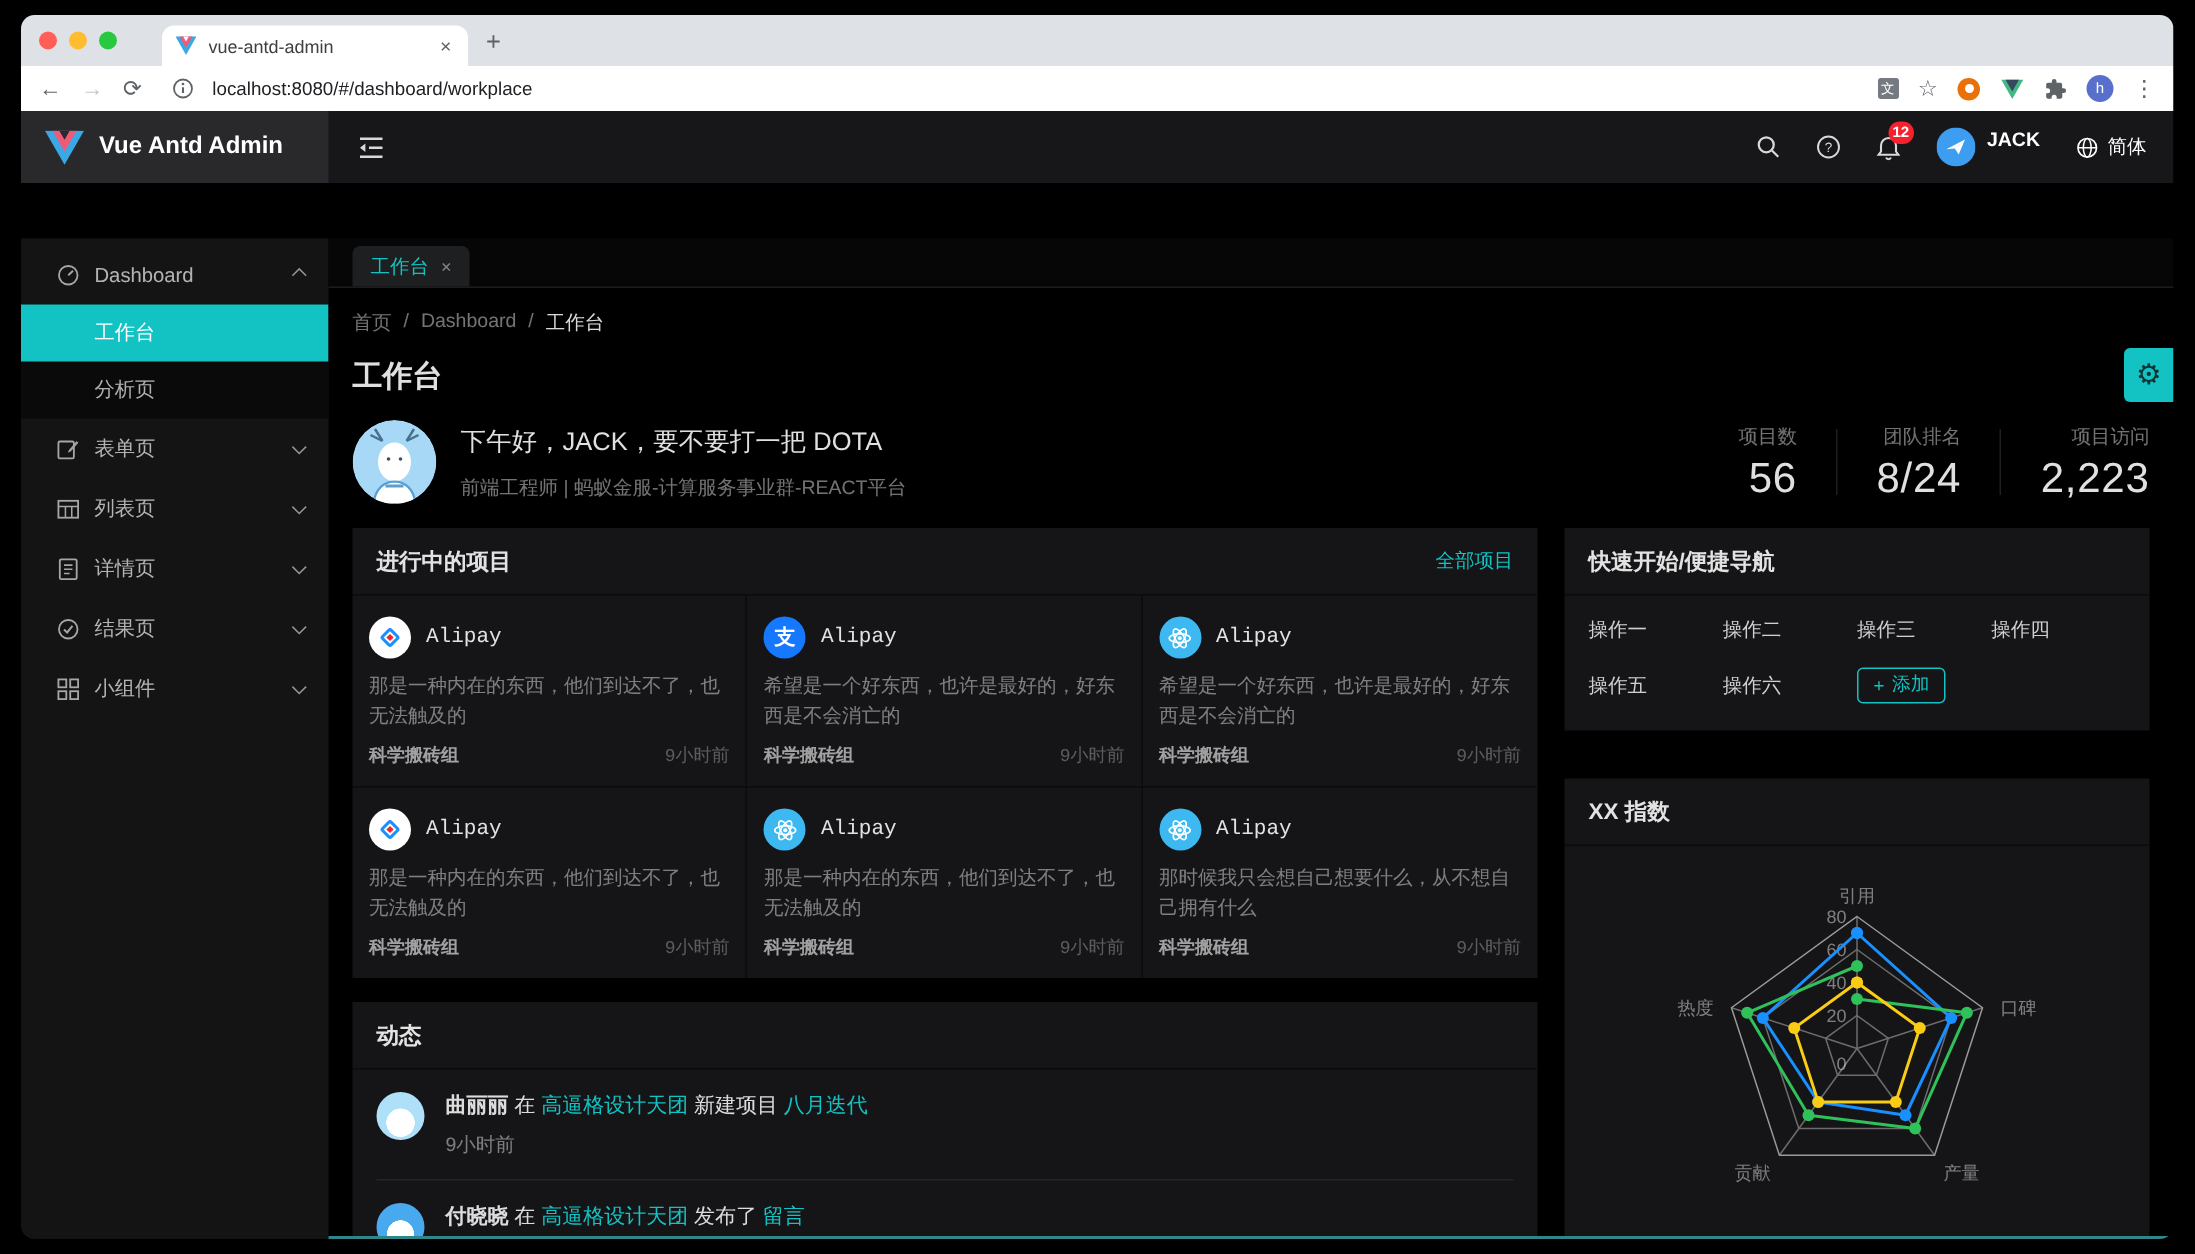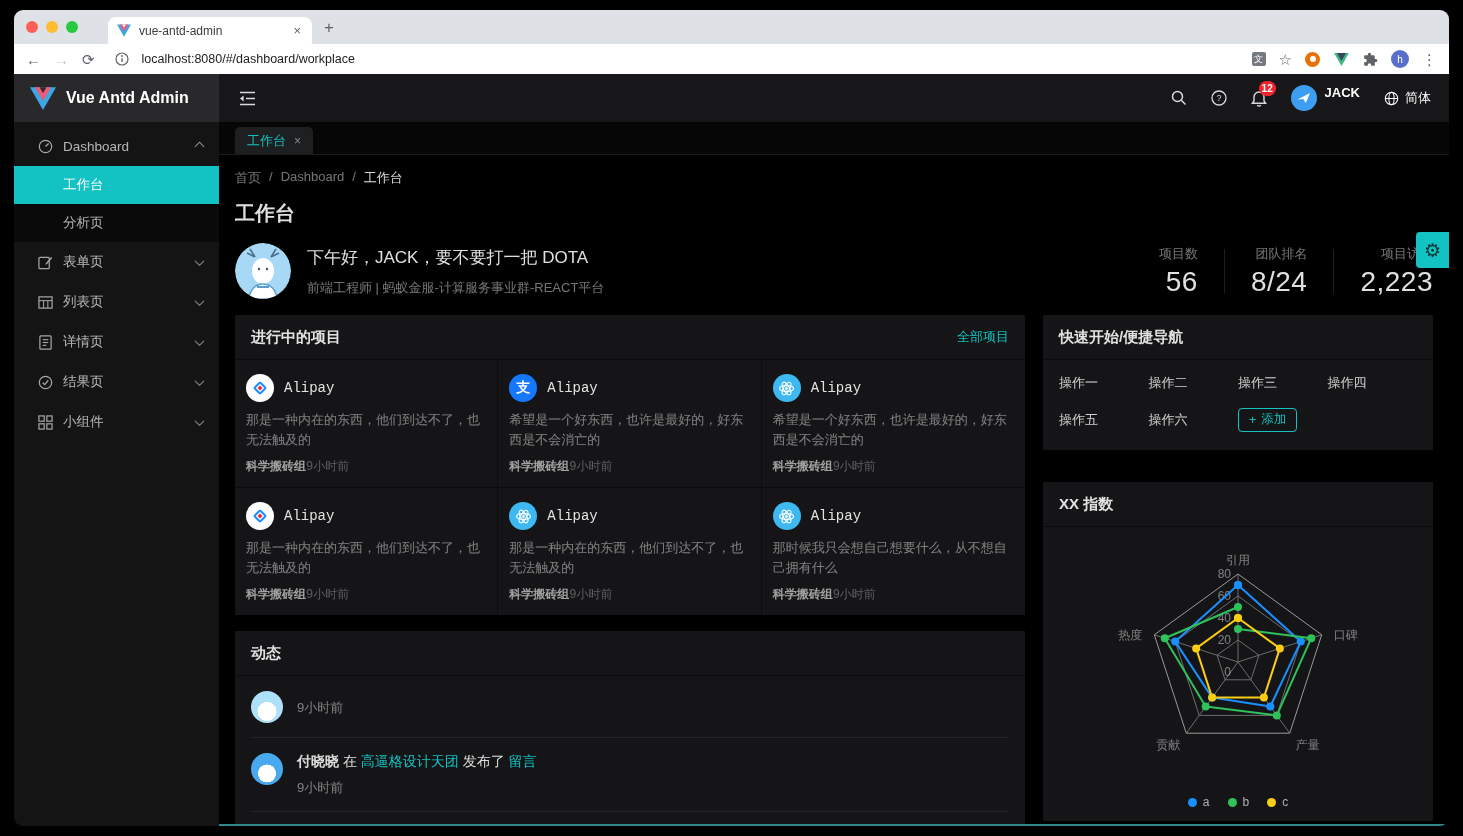--- a/index.html
+++ b/index.html
@@ -32,21 +32,21 @@
   .url-text { font-size:12.5px; color:#202124; }
   .tb-right { display:flex; align-items:center; gap:13px; }
   .ext-avatar { width:18px; height:18px; border-radius:50%; background:#5870cb; color:#fff;
     font-size:10px; display:flex; align-items:center; justify-content:center; }
   .tr-icon { width:16px; height:16px; display:flex; align-items:center; justify-content:center; }
   .translate-sq { width:14px; height:14px; border-radius:2px; background:#757a80; color:#fff;
     font-size:9px; display:flex; align-items:center; justify-content:center; }
   .ext-orange { width:15px; height:15px; border-radius:50%; background:#e8710a; position:relative; }
   .ext-orange::after { content:""; position:absolute; inset:4.5px; background:#fff; border-radius:50%; }
   
-  .app { height:752px; display:flex; flex-direction:column; background:#000; position:relative; }
+  .app { height:752px; display:flex; flex-direction:column; background:#000; position:relative;gap:37px; }
   .app-header { height:48px; display:flex; align-items:center; background:#17171a; flex:none; }
   .logo-block { width:205px; height:48px; background:#29292c; display:flex; align-items:center; padding-left:16px; gap:10px; flex:none; }
   .logo-text { color:#fff; font-size:16px; font-weight:bold; white-space:nowrap; }
   .fold { margin-left:20px; display:flex; }
   .header-right { margin-left:auto; display:flex; align-items:center; gap:24px; padding-right:18px; }
   .hicon { display:flex; align-items:center; color:rgba(255,255,255,.85); }
   .bell-wrap { position:relative; }
   .badge { position:absolute; top:-9px; left:8px; background:#f5222d; color:#fff; font-size:10px;
     line-height:15px; padding:0 3px; border-radius:8px; font-weight:bold; }
   .user-wrap { display:flex; align-items:flex-start; gap:8px; color:#fff; font-size:13px; font-weight:bold; }
@@ -96,21 +96,21 @@
   .pcard { padding:14px 11px 12px; border-right:1px solid #0b0b0b; border-bottom:1px solid #0b0b0b; min-height:115px;font-family:Liberation Mono, monospace; }
   .pcard:nth-child(3n){ border-right:none; }
   .pcard:nth-child(n+4){ border-bottom:none; }
   .pcard-head { display:flex; align-items:center; gap:10px; }
   .pcard-title { font-size:14px; color:rgba(255,255,255,.88); font-weight:500; }
   .cicon { width:28px; height:28px; border-radius:50%; display:flex; align-items:center; justify-content:center; flex:none; }
   .cicon.antd { background:#fff; }
   .cicon.alipay { background:#1677ff; color:#fff; font-size:14px; font-weight:bold; }
   .cicon.react { background:#3eb8f0; }
   .pcard-desc { margin-top:9px; font-size:13px; line-height:20px; color:rgba(255,255,255,.45); height:40px; overflow:hidden; }
-  .pcard-foot { margin-top:7px; display:flex; justify-content:flex-start; font-size:12px; }
+  .pcard-foot { margin-top:7px; display:flex; justify-content:space-between; font-size:12px; }
   .pcard-group { color:rgba(255,255,255,.60); font-weight:bold; }
   .pcard-time { color:rgba(255,255,255,.30); }
   .feed-panel { margin-top:16px; }
   .feed-items { padding:0 16px; }
   .feed-item { display:flex; padding:15px 0 14px; border-bottom:1px solid rgba(255,255,255,.07); }
   .feed-item:last-child { border-bottom:none; }
   .f-avatar { width:32px; height:32px; border-radius:50%; flex:none; }
   .f-body { margin-left:14px; }
   .f-line { font-size:14px; color:rgba(255,255,255,.85); }
   .f-user { font-weight:bold; }
@@ -510,20 +510,27 @@
               </div>
 
               <div class="panel feed-panel">
                 <div class="panel-header">
                   <span class="panel-title">动态</span>
                 </div>
                 <div class="feed-items">
                   <div class="feed-item">
                     <span class="f-avatar" style="background:radial-gradient(circle at 50% 64%, #fff 0 36%, #aee0f9 37%);"></span>
                     <div class="f-body">
+                      <div class="f-line">
+                        <span class="f-user">曲丽丽</span>
+                        <span>在</span>
+                        <a>高逼格设计天团</a>
+                        <span>新建项目</span>
+                        <a>八月迭代</a>
+                      </div>
                       <div class="f-time">9小时前</div>
                     </div>
                   </div>
                   <div class="feed-item">
                     <span class="f-avatar" style="background:radial-gradient(circle at 50% 64%, #fff 0 34%, #49a9ee 35%);"></span>
                     <div class="f-body">
                       <div class="f-line">
                         <span class="f-user">付晓晓</span>
                         <span>在</span>
                         <a>高逼格设计天团</a>

